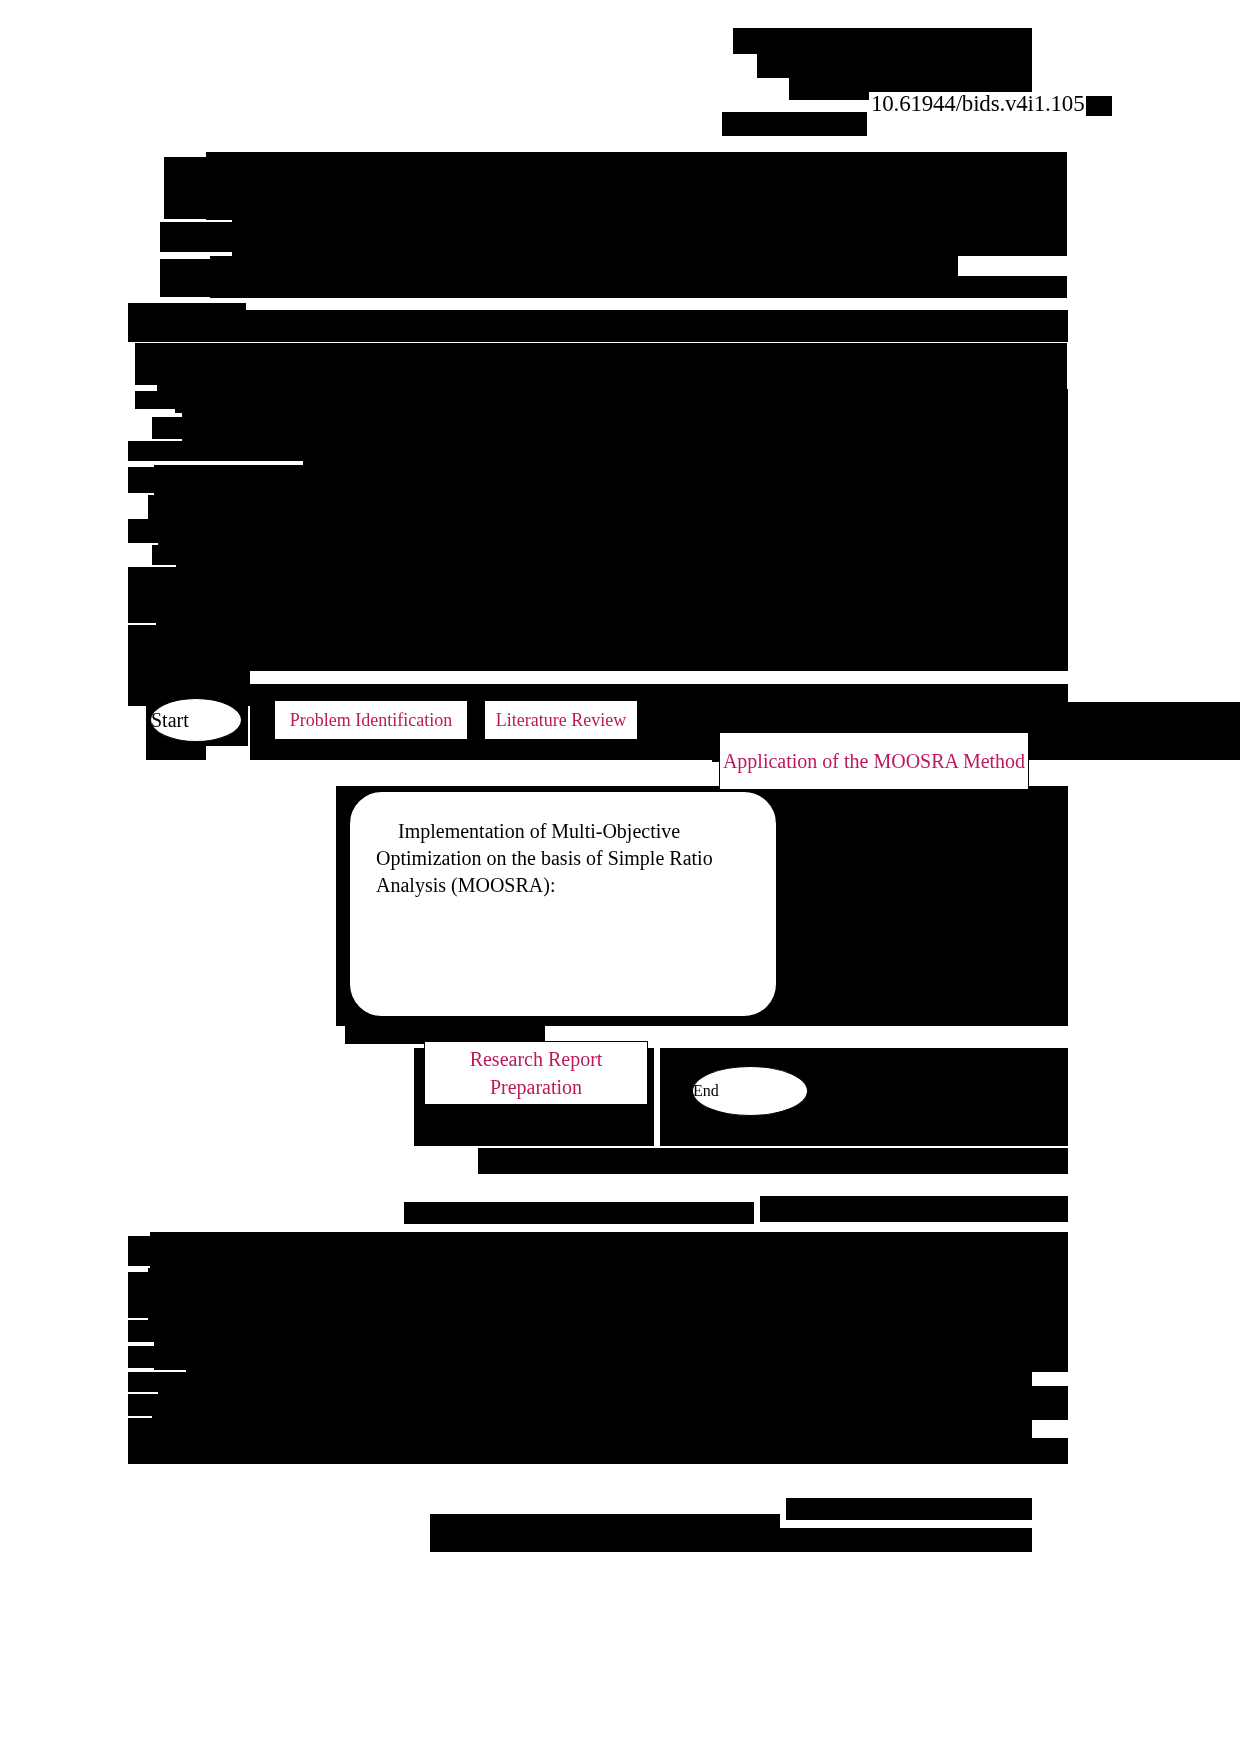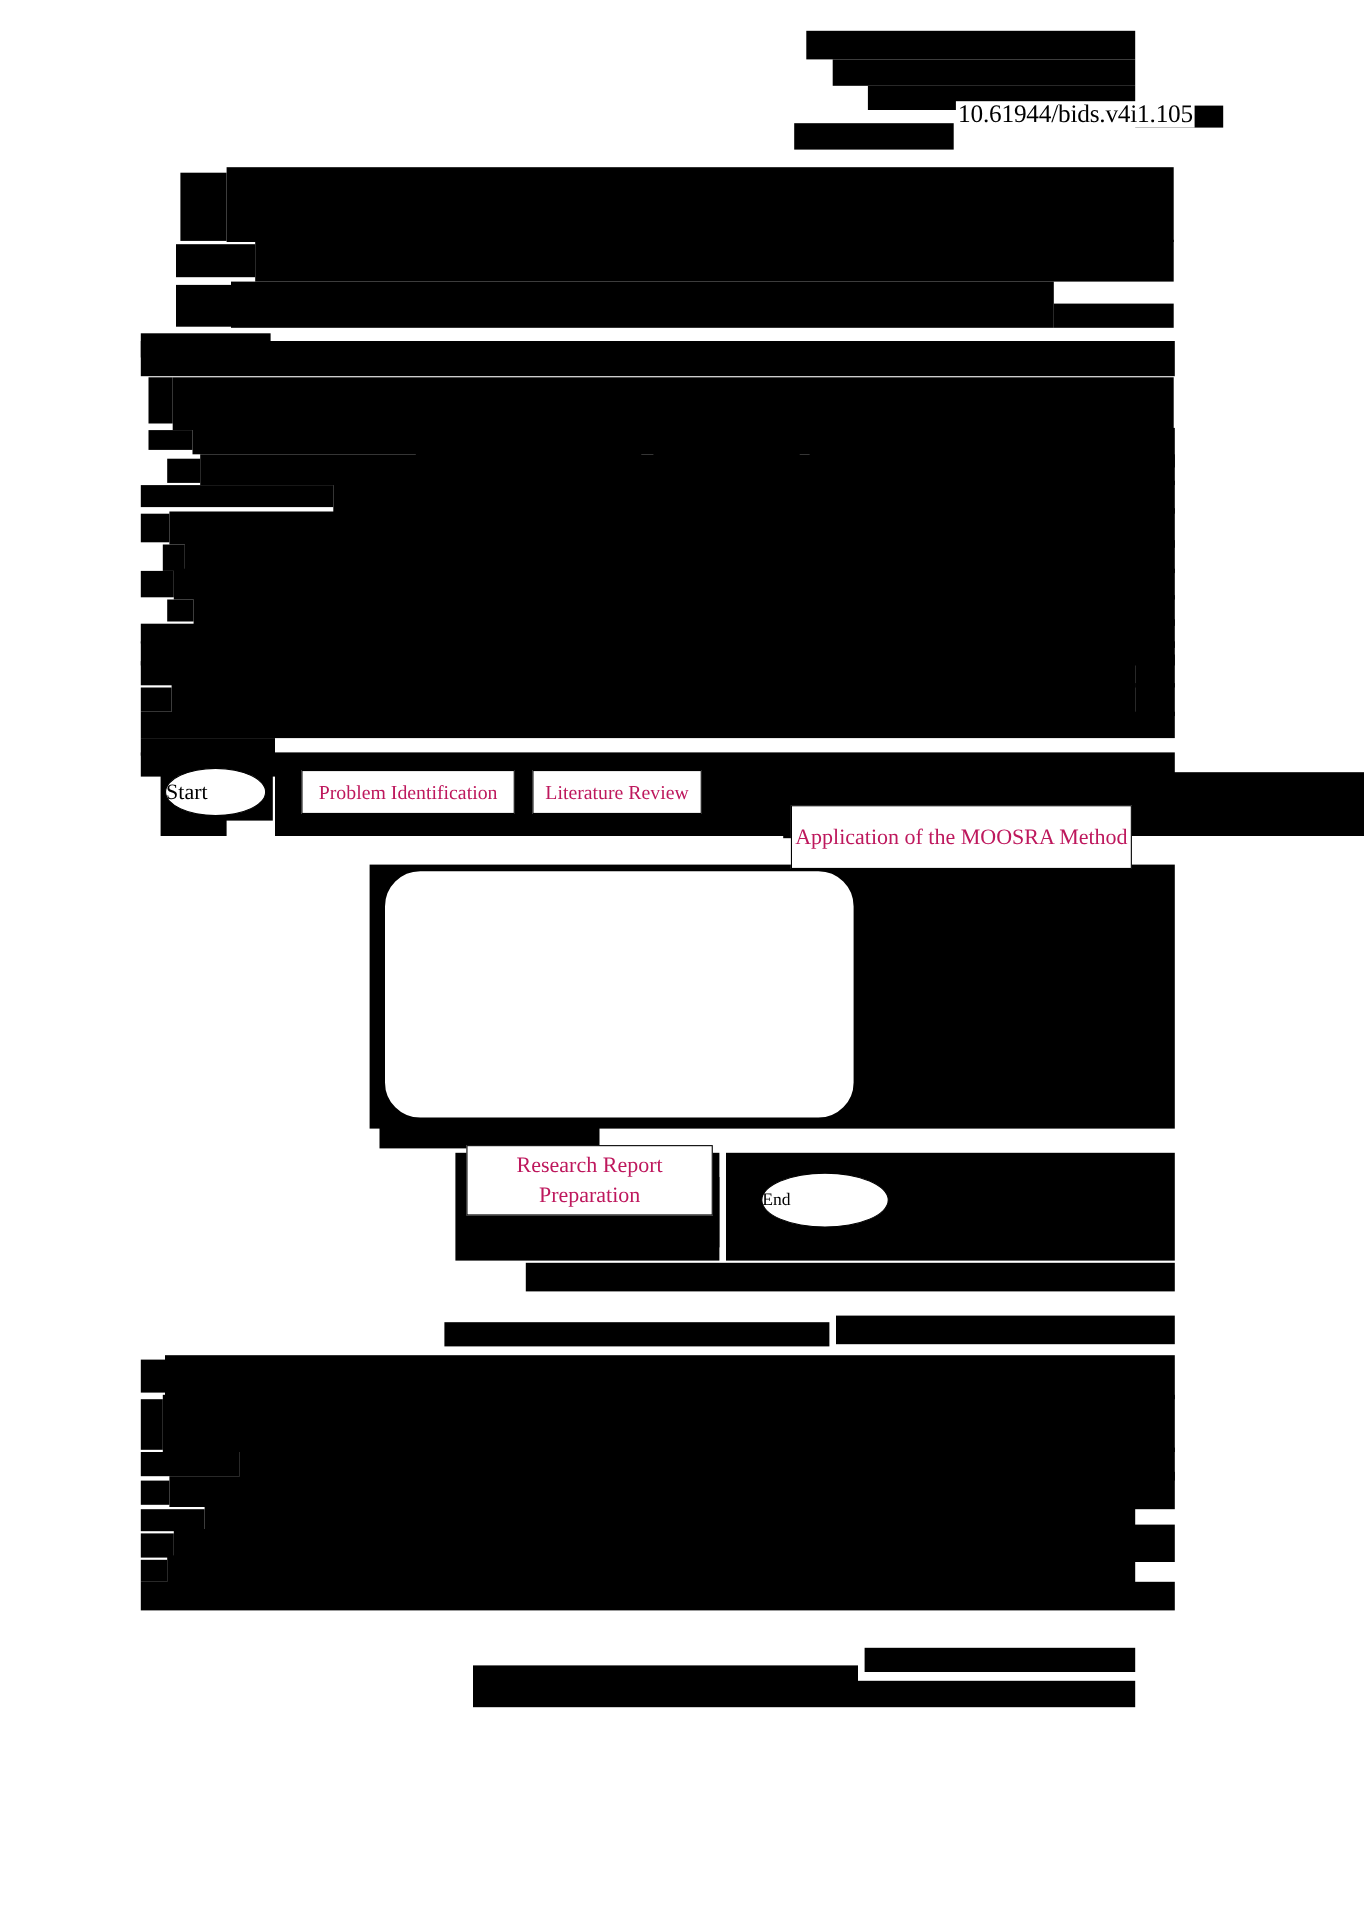--- a/index.html
+++ b/index.html
@@ -195,20 +195,21 @@
     <span>Literature Review</span>
   </div>
 
   <div class="fc-shadow" style="left:712px; top:704px; width:310px; height:58px;"></div>
   <div class="fc-box t-app" style="left:706px; top:732px; width:310px; height:58px;margin-left:13px;">
     <span>Application of the MOOSRA Method</span>
   </div>
 
   <div class="fc-shadow" style="left:356px; top:796px; width:430px; height:228px; border-radius:34px;"></div>
   <div class="fc-round" style="left:348px; top:790px; width:430px; height:228px;">
+    <div class="moosra-head">Implementation of Multi-Objective Optimization on the basis of Simple Ratio Analysis (MOOSRA):</div>
   </div>
 
   <div class="fc-shadow" style="left:430px; top:1070px; width:224px; height:64px;"></div>
   <div class="fc-box t-rrp" style="left:424px; top:1041px; width:224px; height:64px;">
     <span>Research Report Preparation</span>
   </div>
 
   <div class="fc-shadow" style="left:700px; top:1072px; width:116px; height:50px;"></div>
   <div class="fc-oval t-end" style="left:692px; top:1066px; width:116px; height:50px;">
     <span>End</span>

